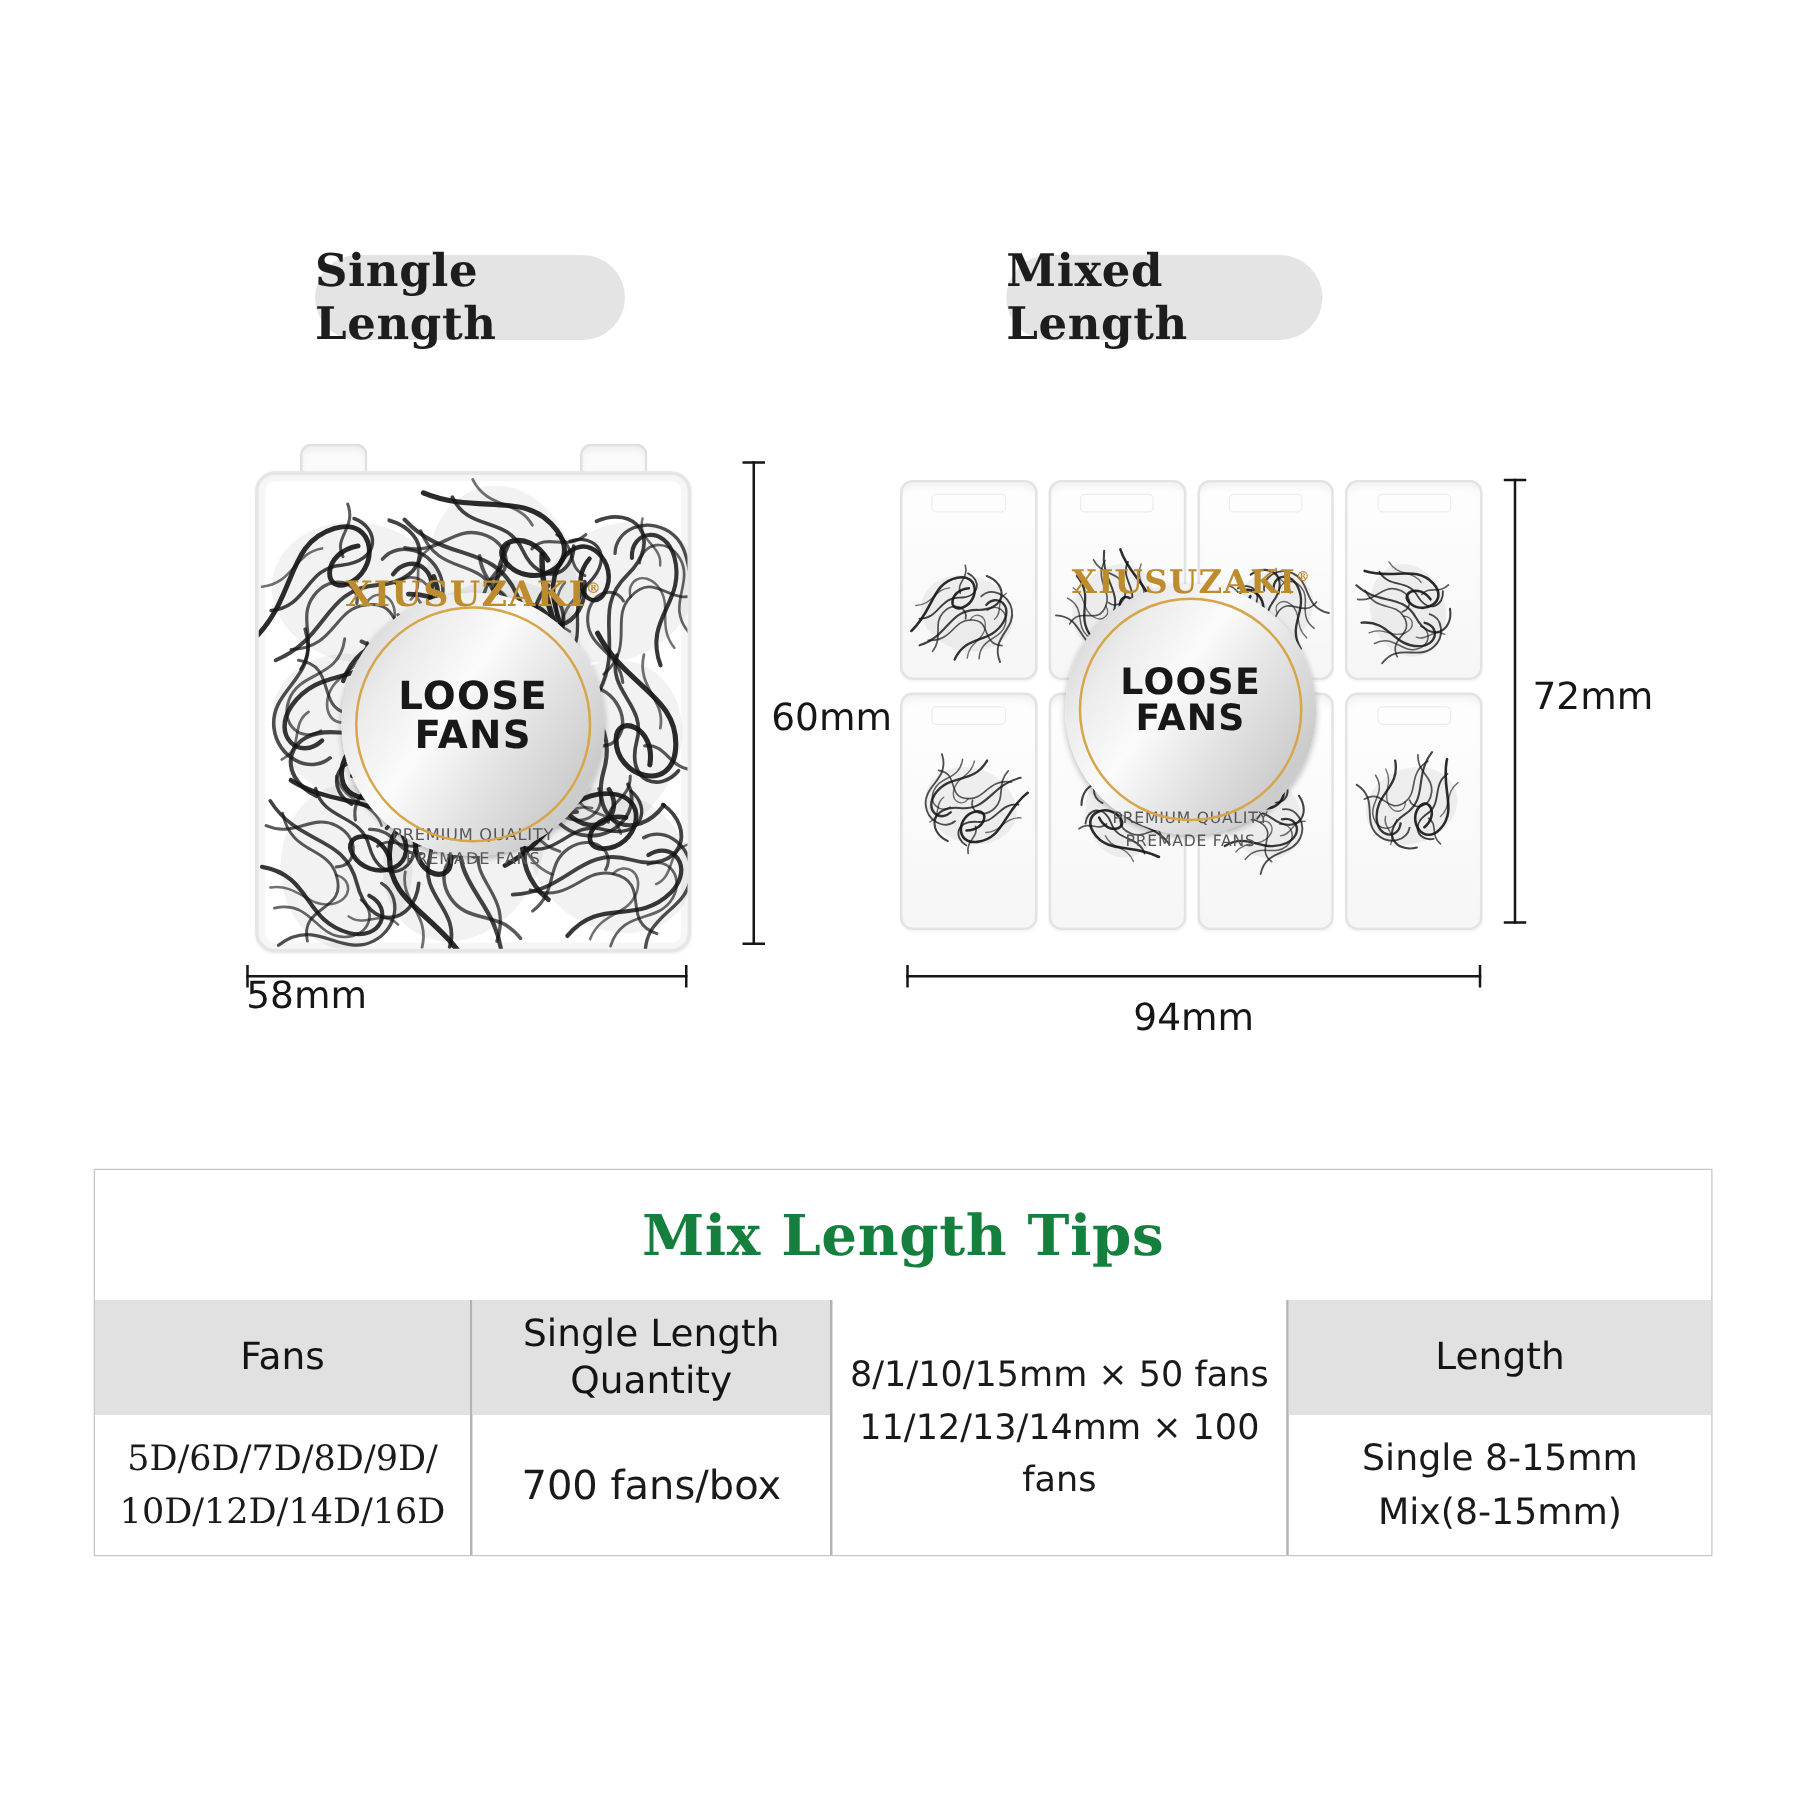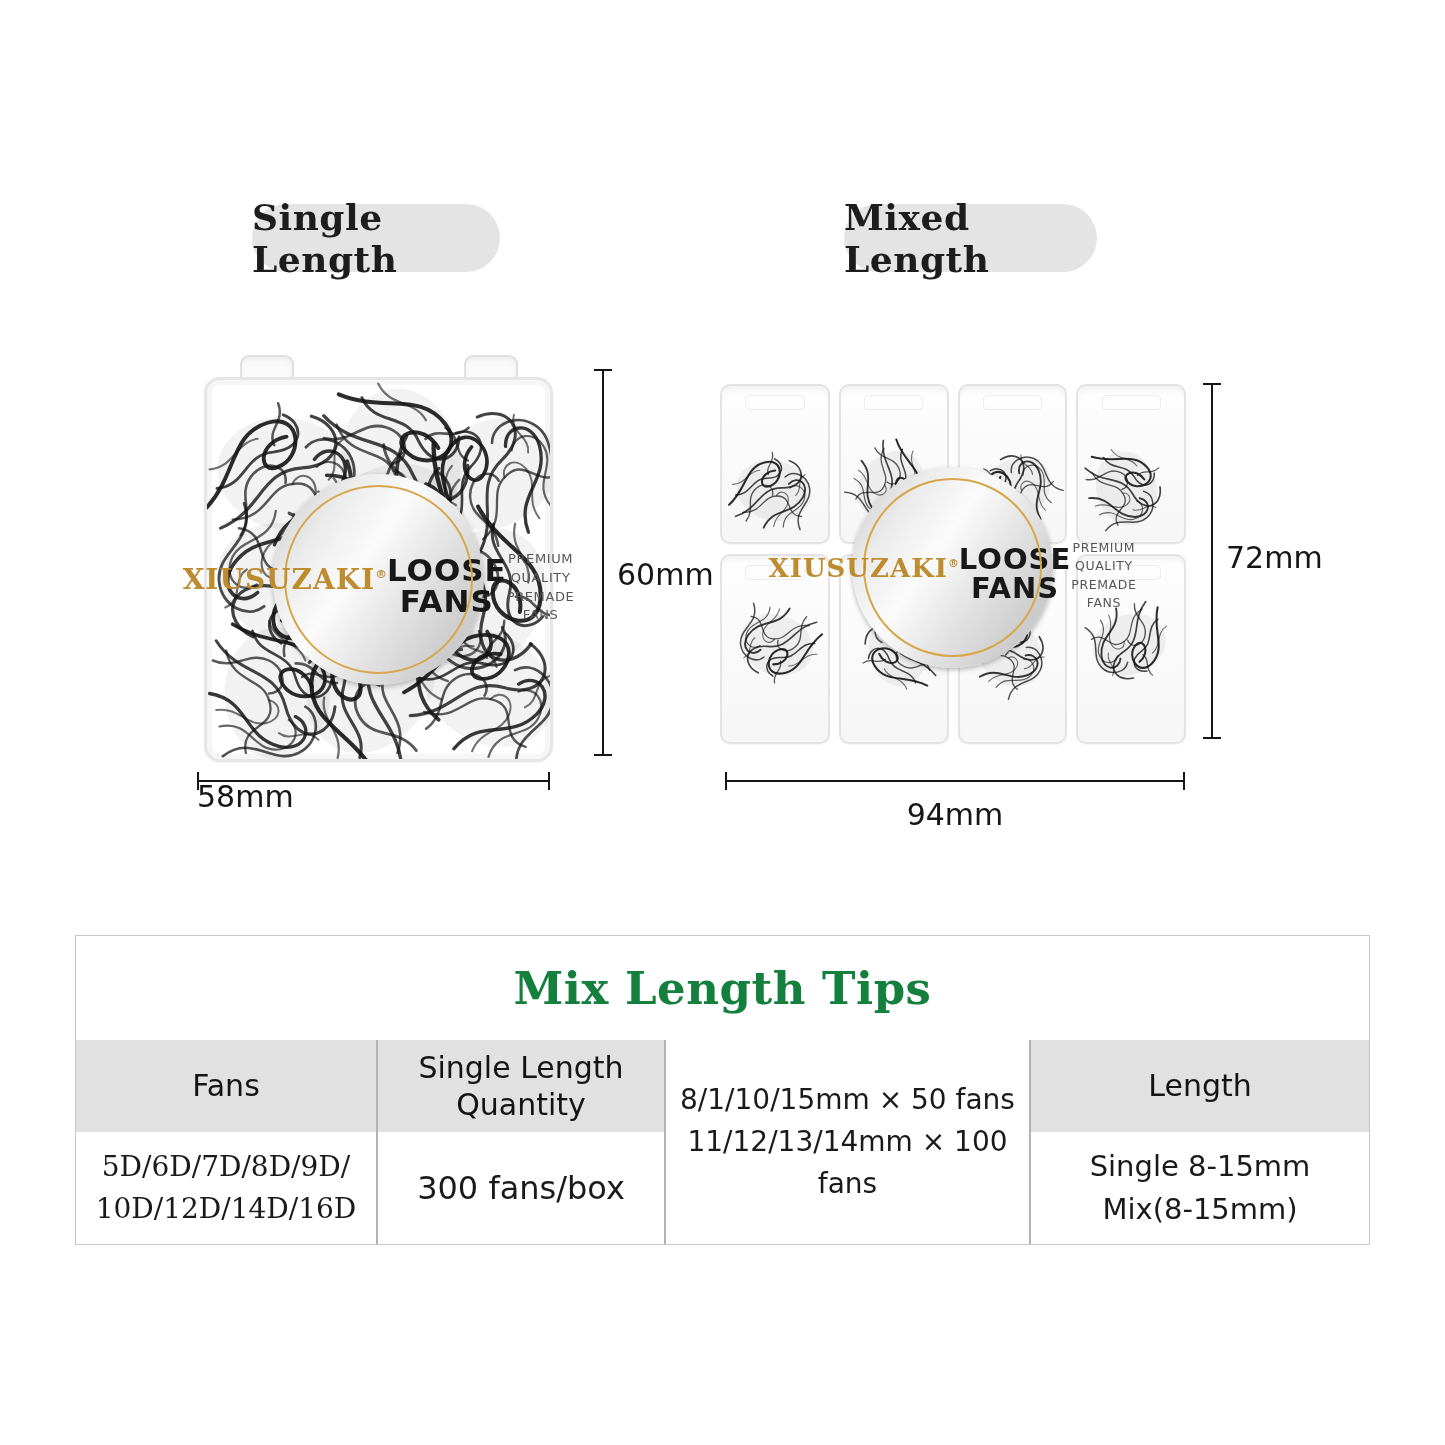--- a/index.html
+++ b/index.html
@@ -9,21 +9,21 @@
     overflow:hidden;
   }
   
   .badge{
     position:absolute;top:204px;height:68px;border-radius:34px;background:#e4e4e4;
     display:flex;align-items:center;justify-content:center;
     font-family:"DejaVu Serif","Liberation Serif",serif;font-weight:bold;
     font-size:36px;color:#1d1d1d;letter-spacing:0.5px;
   }
   .badge-single{left:252px;width:248px;}
-  .badge-mixed{left:844px;width:253px;}
+  .badge-mixed{left:805px;width:253px;}
 
   
   .hinge{
     position:absolute;top:355px;width:50px;height:28px;background:#fafafa;
     border:2px solid #e0e0e0;border-bottom:none;border-radius:9px 9px 0 0;
     box-shadow:inset 0 3px 4px rgba(0,0,0,.05);
   }
   .hinge-left{left:240px;}
   .hinge-right{left:464px;}
   .box-single{
@@ -33,22 +33,22 @@
     overflow:hidden;
   }
   .lash-layer{position:absolute;inset:6px;}
   .clump{position:absolute;}
 
   
   .label{
     position:absolute;border-radius:50%;
     background:linear-gradient(125deg,#c7c7c7 0%,#ececec 24%,#fbfbfb 42%,#e3e3e3 62%,#cbcbcb 84%,#dadada 100%);
     box-shadow:0 2px 5px rgba(0,0,0,.28);
-    display:flex;flex-direction:row;align-items:center;justify-content:center;
-    text-align:center;z-index:5;
+    display:flex;flex-direction:column;align-items:center;justify-content:center;
+    text-align:center;z-index:5;gap:40px;
   }
   .label::before{
     content:"";position:absolute;inset:11px;border:2px solid #d7a64a;border-radius:50%;
   }
   .label .brand{
     font-family:"DejaVu Serif","Liberation Serif",serif;font-weight:bold;
     color:#bd8c2f;letter-spacing:1px;position:relative;line-height:1;
   }
   .label .brand .reg{font-size:0.42em;position:relative;top:-0.9em;letter-spacing:0;}
   .label .pname{
@@ -276,21 +276,21 @@
       <div class="td td-fans">
         <span>5D/6D/7D/8D/9D/</span>
         <span>10D/12D/14D/16D</span>
       </div>
     </div>
     <div class="spec-col">
       <div class="th">
           <span class="wrap">Single Length Quantity</span>
         </div>
       <div class="td td-singleqty">
-        <span>300 fans/box</span>
+        <span>700 fans/box</span>
       </div>
     </div>
     <div class="spec-col">
       <div class="td td-mixqty">
         <span>8/1/10/15mm × 50 fans</span>
         <span>11/12/13/14mm × 100 fans</span>
       </div>
     </div>
     <div class="spec-col">
       <div class="th">

